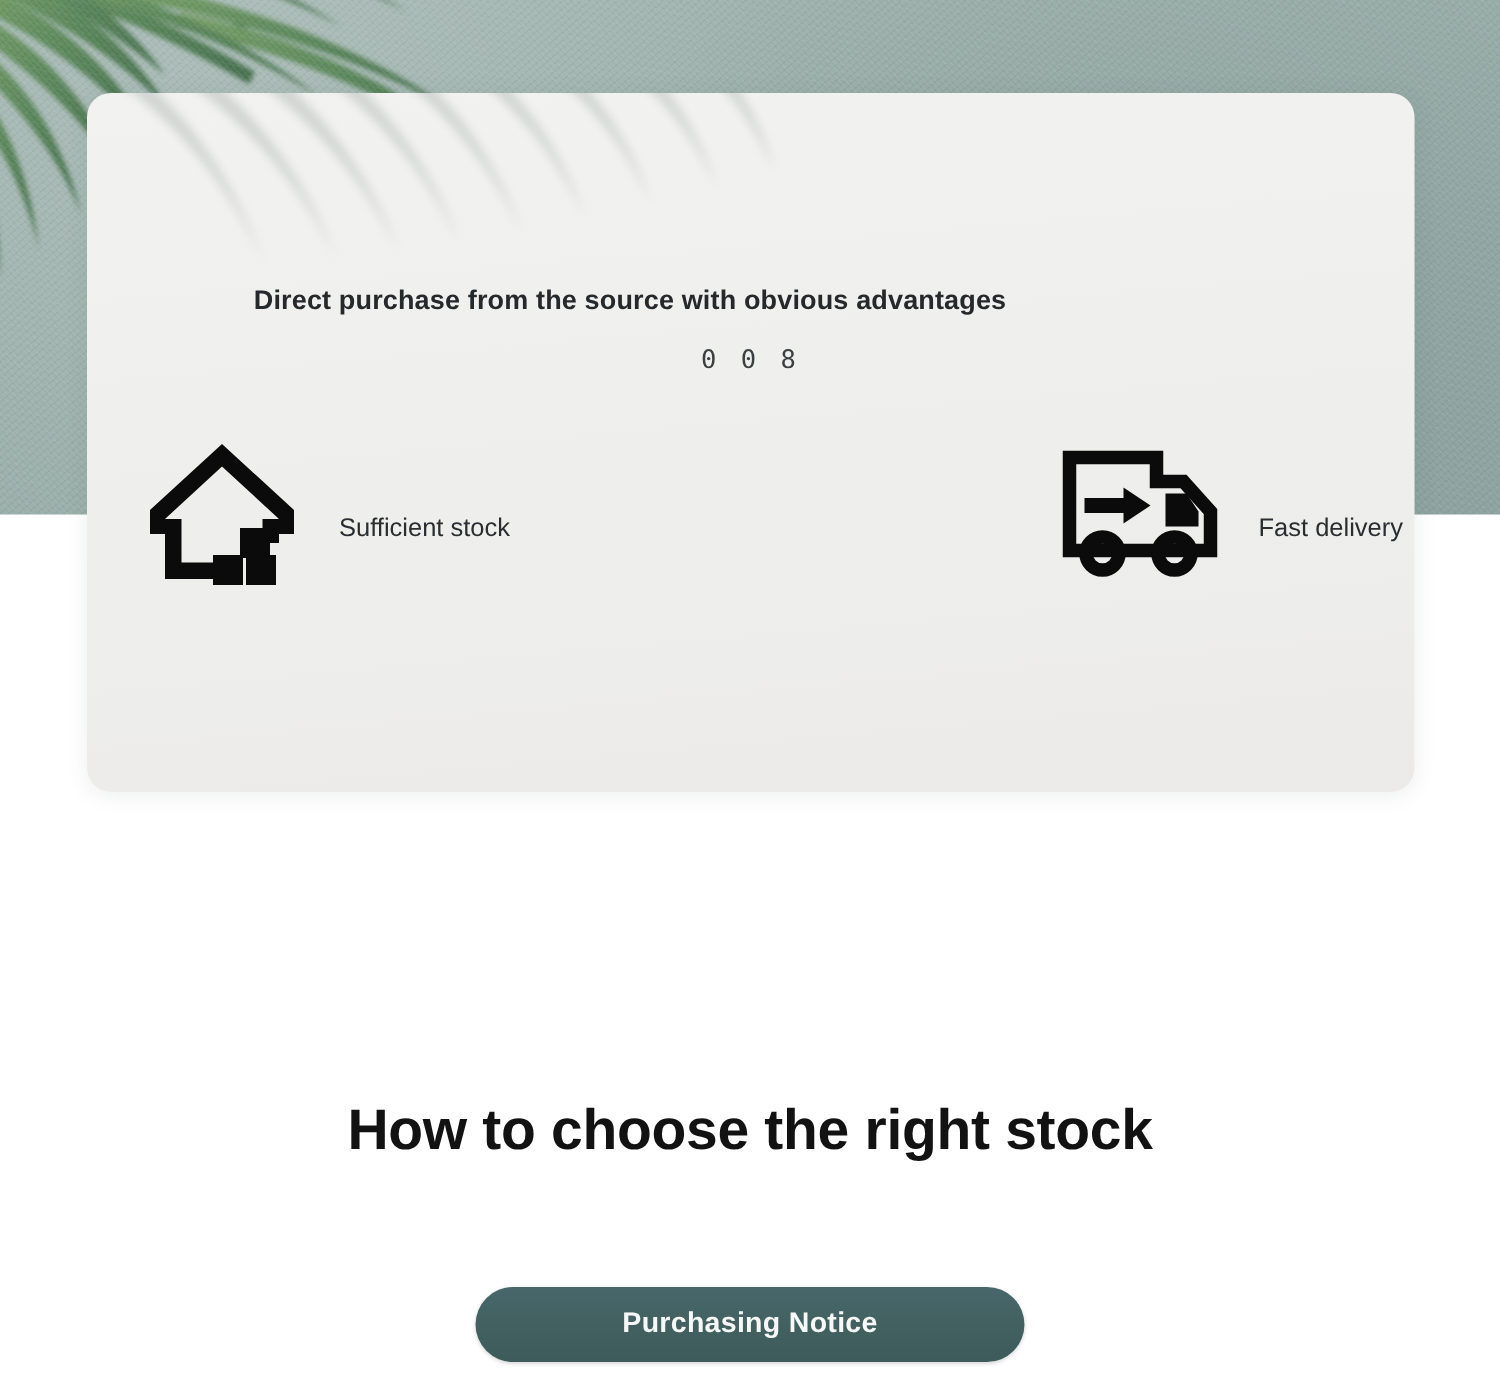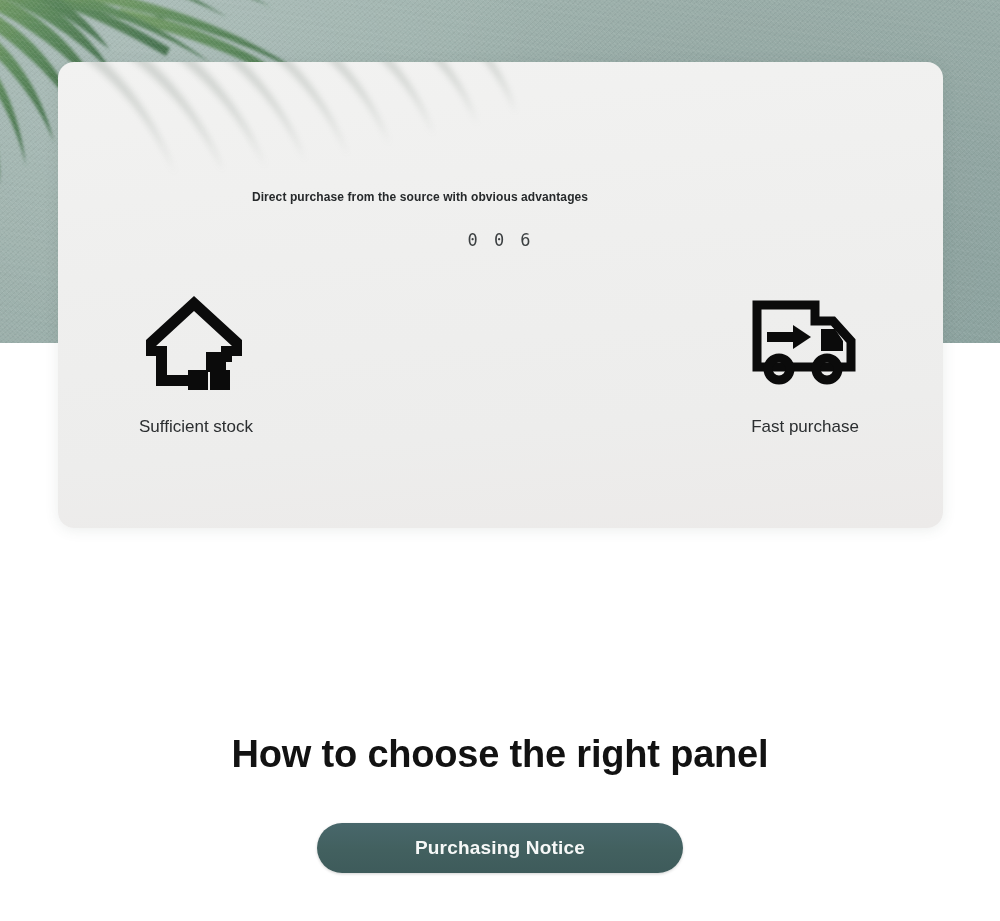--- a/index.html
+++ b/index.html
@@ -84,21 +84,21 @@
     width: 100%;
     height: 100%;
   }
 
   .card-title {
     position: absolute;
     left: 0;
     top: 128px;
     width: 724px;
     text-align: center;
-    font-size: 12px;
+    font-size: 18px;
     font-weight: 700;
     color: #26292b;
     letter-spacing: 0.1px;
   }
 
   .card-subtitle {
     position: absolute;
     left: 0;
     top: 168px;
     width: 885px;
@@ -115,22 +115,23 @@
     left: 40px;
     top: 225px;
     width: 805px;
     display: flex;
     align-items: flex-start;
     justify-content: space-between;
   }
   .feature {
     width: 196px;
     display: flex;
-    flex-direction: column;
+    flex-direction: row;
     align-items: center;
+    gap: 24px;
   }
   .feature-icon {
     height: 112px;
     display: flex;
     align-items: center;
     justify-content: center;
   }
   .feature-icon svg { display: block; }
   .feature-label {
     margin-top: 18px;
@@ -149,21 +150,21 @@
     text-align: center;
     font-size: 38px;
     font-weight: 700;
     color: #121212;
     letter-spacing: -0.2px;
   }
 
   .cta-wrap {
     position: absolute;
     left: 0;
-    top: 823px;
+    top: 858px;
     width: 1000px;
     display: flex;
     justify-content: center;
   }
   .cta-button {
     width: 366px;
     height: 50px;
     border: none;
     border-radius: 25px;
     background: linear-gradient(180deg, #48676b 0%, #42605f 55%, #3e5b5b 100%);
@@ -234,21 +235,21 @@
         <path d="M286 0 C 330 18, 368 64, 386 120 C 370 80, 332 32, 280 8 Z"></path>
         <path d="M340 0 C 380 16, 414 58, 430 110 C 416 74, 382 30, 334 8 Z"></path>
         <path d="M394 0 C 428 14, 456 52, 468 98 C 456 66, 428 26, 388 8 Z"></path>
       </g>
     </svg>
   </div>
 
   <div class="card-inner">
     <div class="card-title">Direct purchase from the source with obvious advantages</div>
 
-    <div class="card-subtitle">0 0 6</div>
+    <div class="card-subtitle">0 0 8</div>
 
     <div class="feature-row">
 
       <div class="feature">
         <div class="feature-icon">
           <svg width="104" height="98" viewBox="0 0 104 98" xmlns="http://www.w3.org/2000/svg">
             <g fill="#0b0b0b">
 
               <path d="M50 2 L 2 46 L 2 62 L 12 62 L 12 52 L 50 17 L 88 52 L 88 62 L 98 62 L 98 46 Z"></path>
 
@@ -281,25 +282,25 @@
             </g>
             <g fill="#0b0b0b">
 
               <rect x="16" y="33" width="32" height="10"></rect>
               <path d="M42 26 L 60 38 L 42 50 Z"></path>
 
               <path d="M70 30 L 84 30 L 92 42 L 92 52 L 70 52 Z"></path>
             </g>
           </svg>
         </div>
-        <div class="feature-label">Fast purchase</div>
+        <div class="feature-label">Fast delivery</div>
       </div>
 
 
     </div>
   </div>
 </div>
 
-<div class="section-heading">How to choose the right panel</div>
+<div class="section-heading">How to choose the right stock</div>
 
 <div class="cta-wrap">
   <button class="cta-button">Purchasing Notice</button>
 </div>
 
 </body></html>

